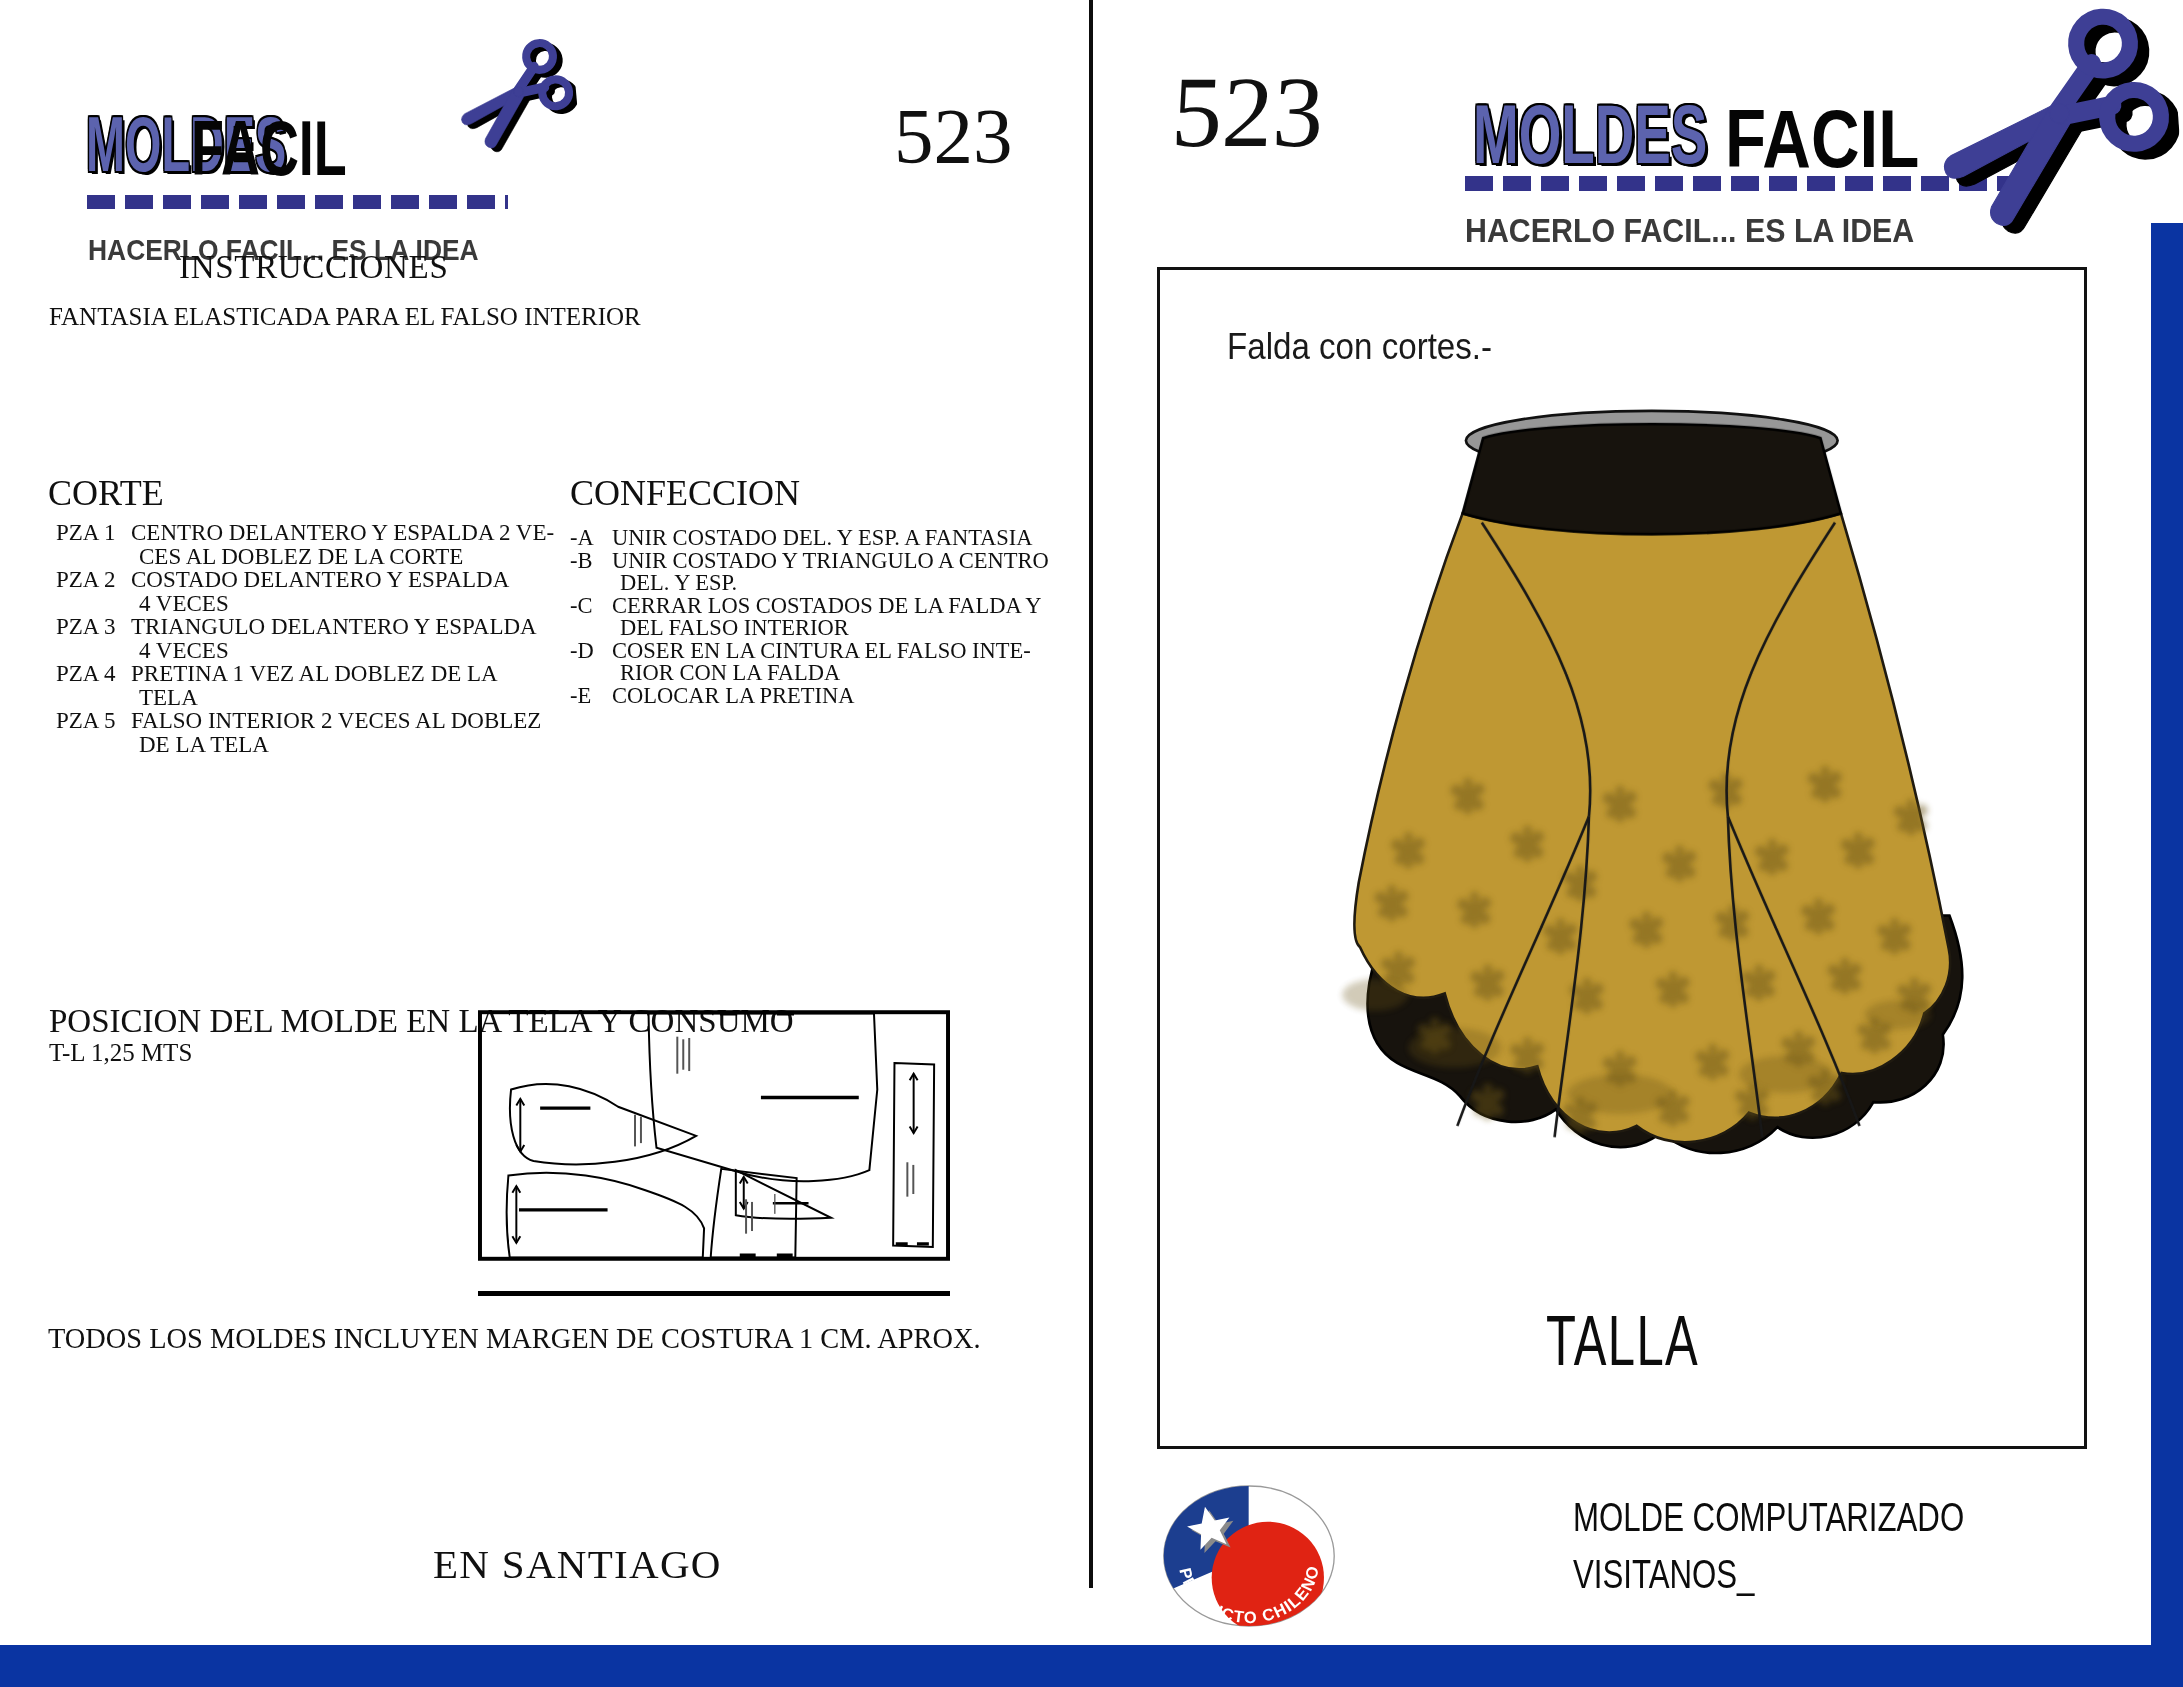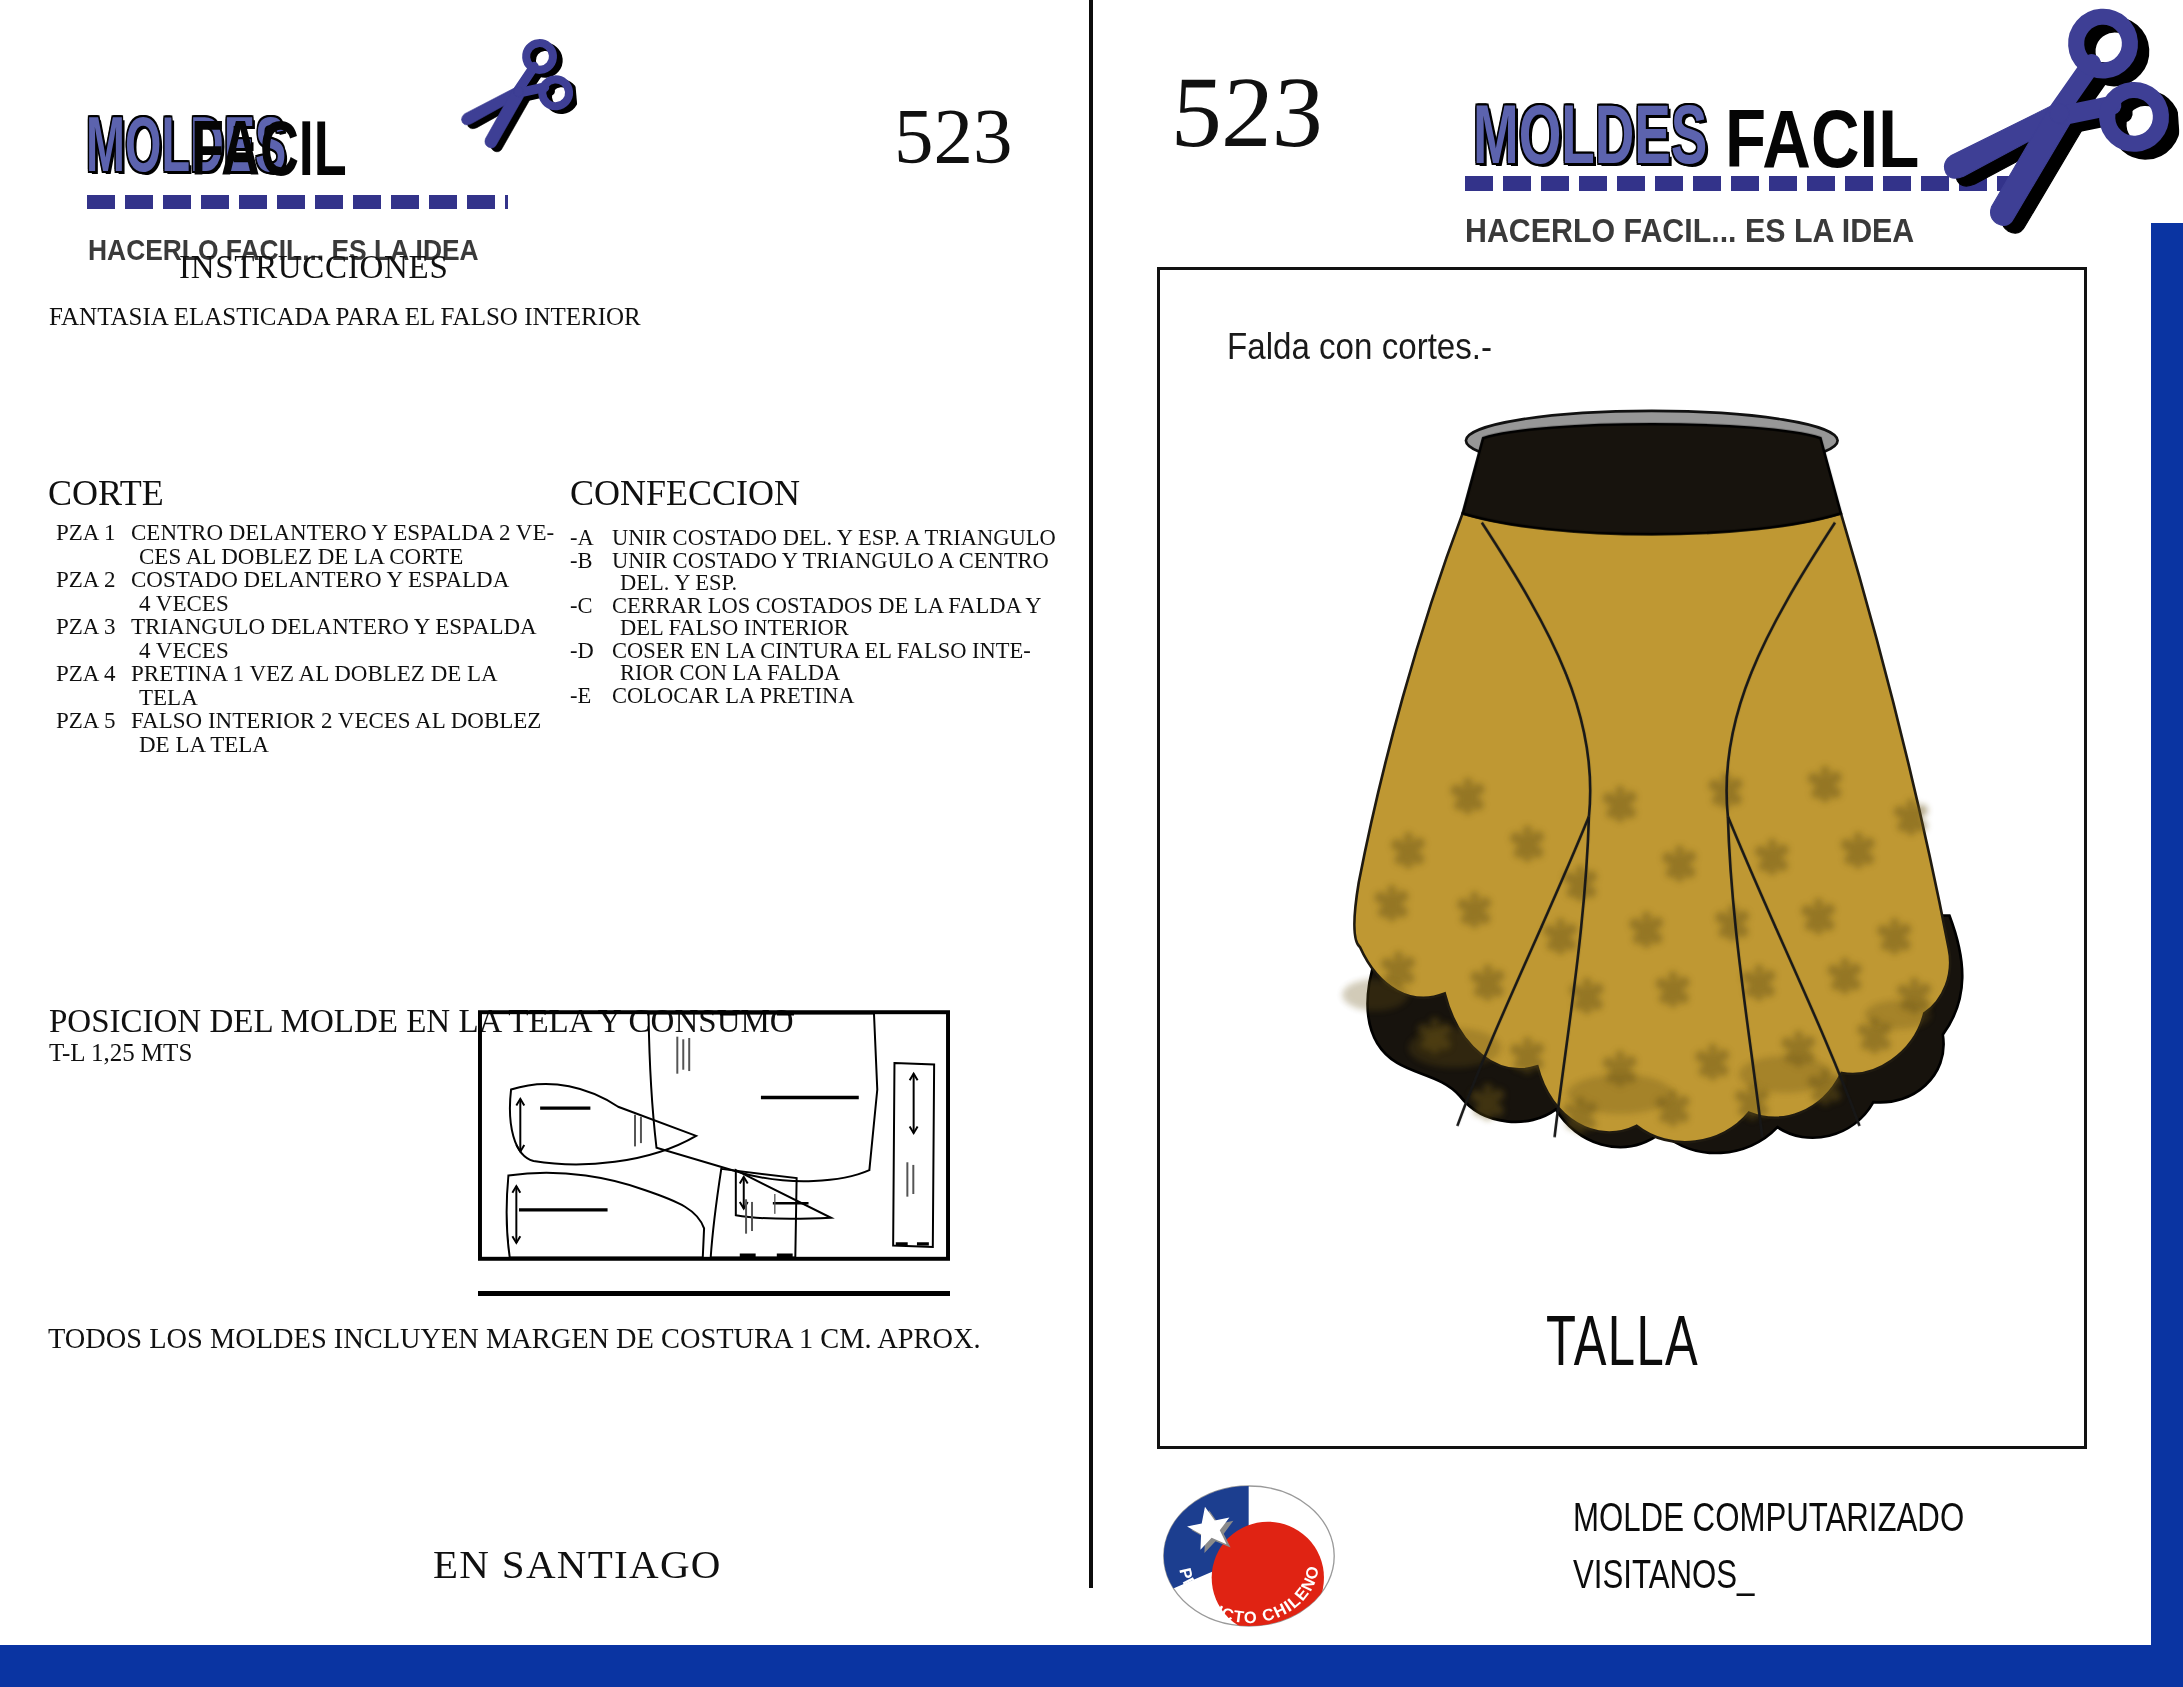--- a/index.html
+++ b/index.html
@@ -166,21 +166,21 @@
     <div class="prow cont">
         <span class="lbl"></span>
         <span class="txt nowrap">DE LA TELA</span>
       </div>
   </div>
 
   <div class="abs sec-h conf-h nowrap">CONFECCION</div>
   <div class="abs clist">
     <div class="prow">
         <span class="lbl">-A</span>
-        <span class="txt nowrap">UNIR COSTADO DEL. Y ESP. A TRIANGULO</span>
+        <span class="txt nowrap">UNIR COSTADO DEL. Y ESP. A FANTASIA</span>
       </div>
     <div class="prow">
         <span class="lbl">-B</span>
         <span class="txt nowrap">UNIR COSTADO Y TRIANGULO A CENTRO</span>
       </div>
     <div class="prow cont">
         <span class="lbl"></span>
         <span class="txt nowrap">DEL. Y ESP.</span>
       </div>
     <div class="prow">

